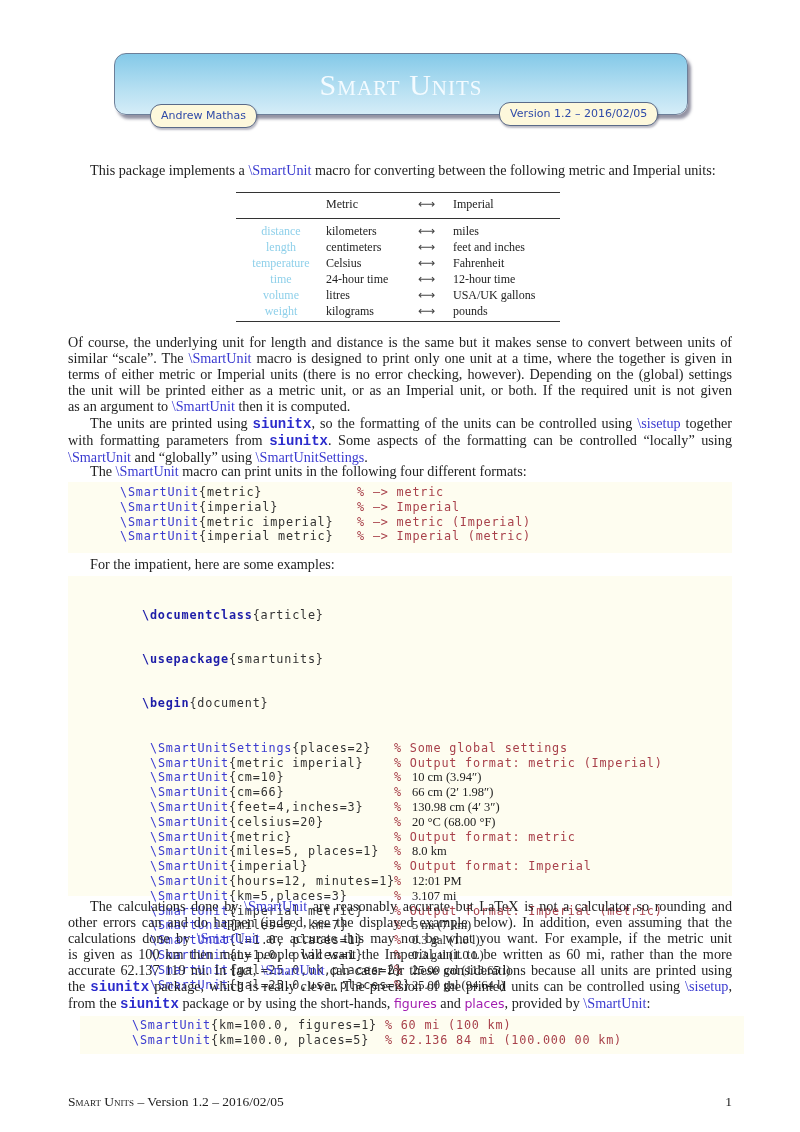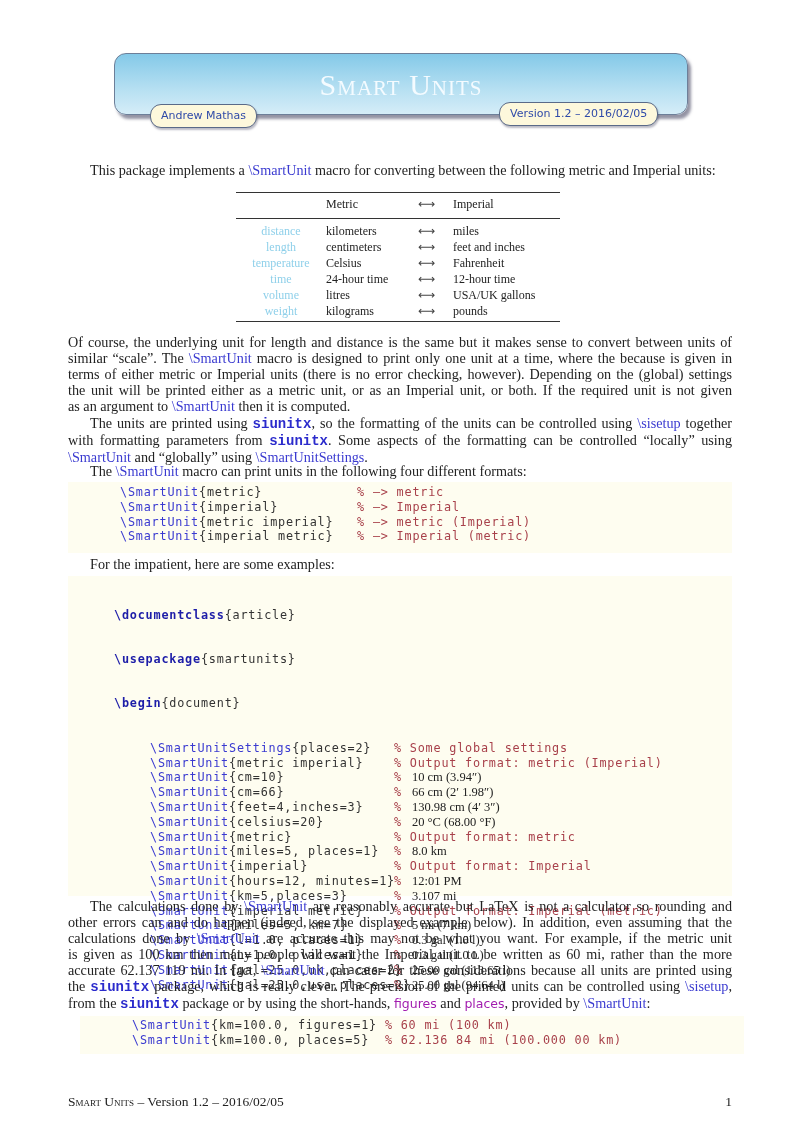--- a/index.html
+++ b/index.html
@@ -41,21 +41,21 @@
   .c2 { width: 92px; color: #222; }
   .c3 { width: 35px; color: #444; }
   .c4 { flex: 1; color: #222; }
 
   
   .codebox { position: absolute; left: 68px; width: 664px; background: #fefdf0; }
   .code { font-family: "DejaVu Sans Mono", "Liberation Mono", monospace; font-size: 11.8px;
           line-height: 14.8px; letter-spacing: 0.8px; color: #333; white-space: pre; }
   .cm { color: #a8414b; text-align: center; }
   .cmd { color: #3a3ad0; }
-  .kw { color: #1d1da8; font-weight: bold; }
+  .kw { color: #1d1da8; font-weight: bold; margin-left: 28px; }
   .row { display: flex; }
   .out { color: #222; font-family: "Liberation Serif", serif; letter-spacing: 0; font-size: 12.5px; }
 
   .footer { position: absolute; top: 1094px; left: 68px; width: 664px; font-family: "Liberation Serif", serif;
             font-size: 13.5px; color: #222; display: flex; justify-content: space-between; }
   .sc { font-variant: small-caps; }
 </style>
 </head>
 <body>
 
@@ -114,21 +114,21 @@
         <div class="c2">kilograms</div>
         <div class="c3">⟷</div>
         <div class="c4">pounds</div>
       </div>
     </div>
   <div class="rule-bot"></div>
 </div>
 
 <div class="p" style="top:334px;">
   <span class="line just">Of course, the underlying unit for length and distance is the same but it makes sense to convert between units of</span>
-  <span class="line just"><span>similar “scale”. The </span><span class="macro">\SmartUnit</span><span> macro is designed to print only one unit at a time, where the because is given in</span></span>
+  <span class="line just"><span>similar “scale”. The </span><span class="macro">\SmartUnit</span><span> macro is designed to print only one unit at a time, where the together is given in</span></span>
   <span class="line just">terms of either metric or Imperial units (there is no error checking, however). Depending on the (global) settings</span>
   <span class="line just">the unit will be printed either as a metric unit, or as an Imperial unit, or both. If the required unit is not given</span>
   <span class="line"><span>as an argument to </span><span class="macro">\SmartUnit</span><span> then it is computed.</span></span>
 </div>
 
 <div class="p" style="top:415px;">
   <span class="line just" style="padding-left:22px;"><span>The units are printed using </span><span class="pkg">siunitx</span><span>, so the formatting of the units can be controlled using </span><span class="macro">\sisetup</span><span> together</span></span>
   <span class="line just"><span>with formatting parameters from </span><span class="pkg">siunitx</span><span>. Some aspects of the formatting can be controlled “locally” using</span></span>
   <span class="line"><span class="macro">\SmartUnit</span><span> and “globally” using </span><span class="macro">\SmartUnitSettings</span><span>.</span></span>
 </div>

